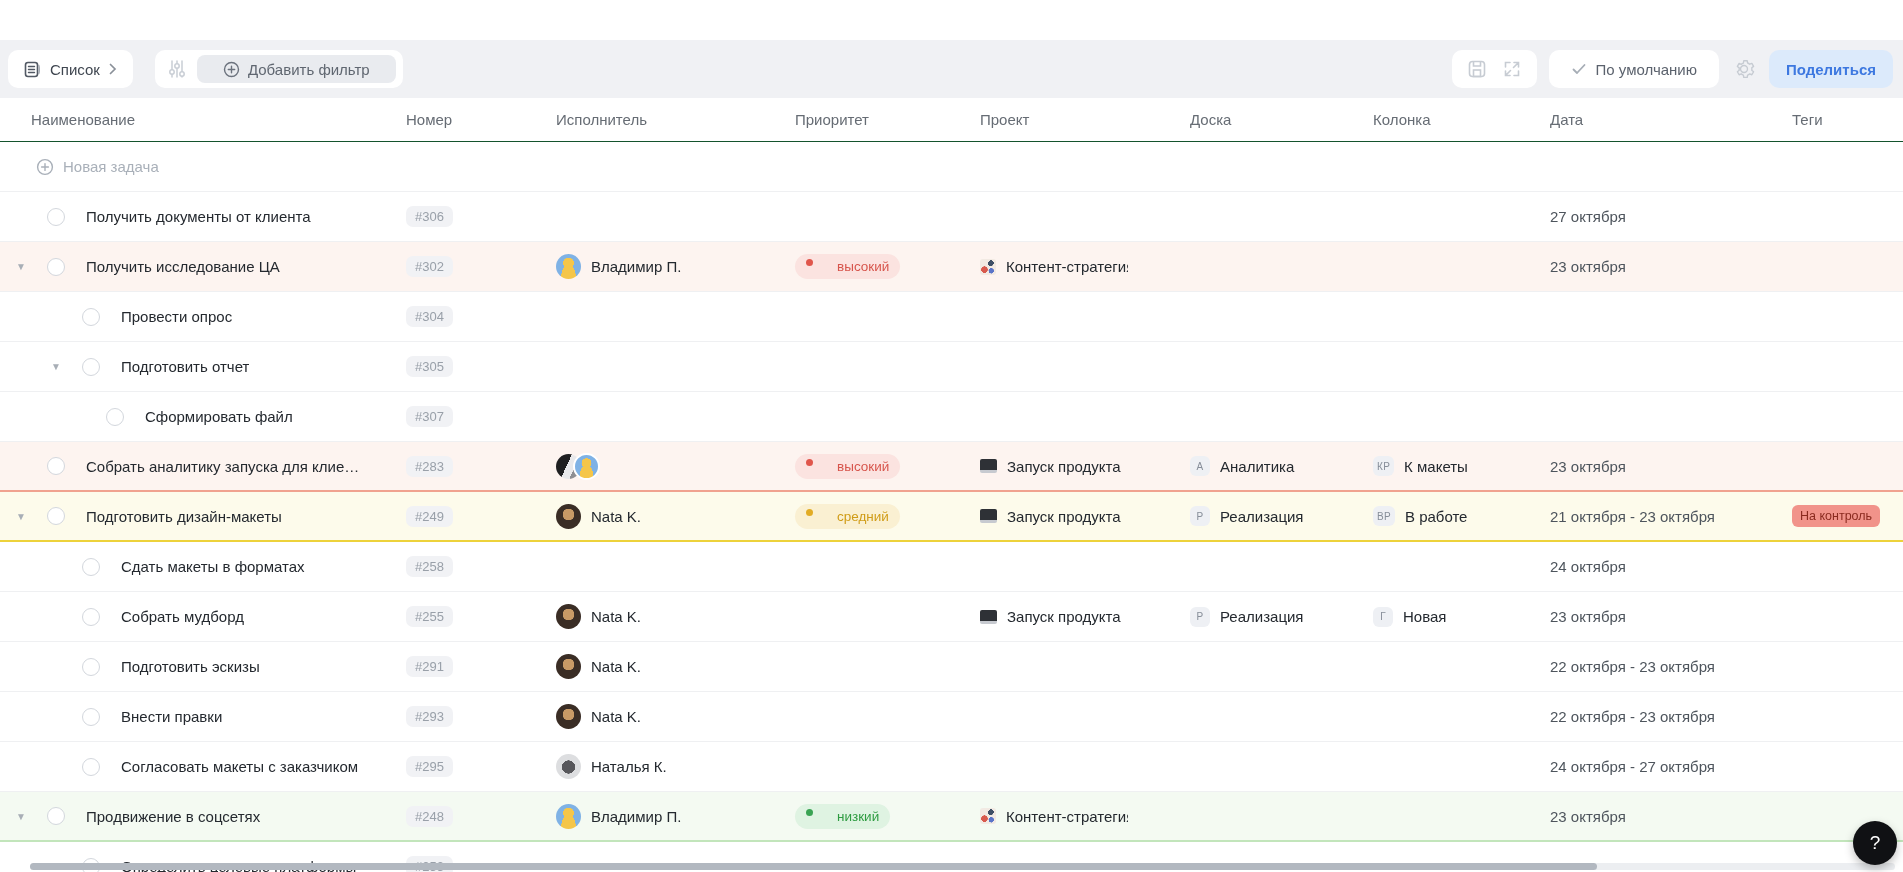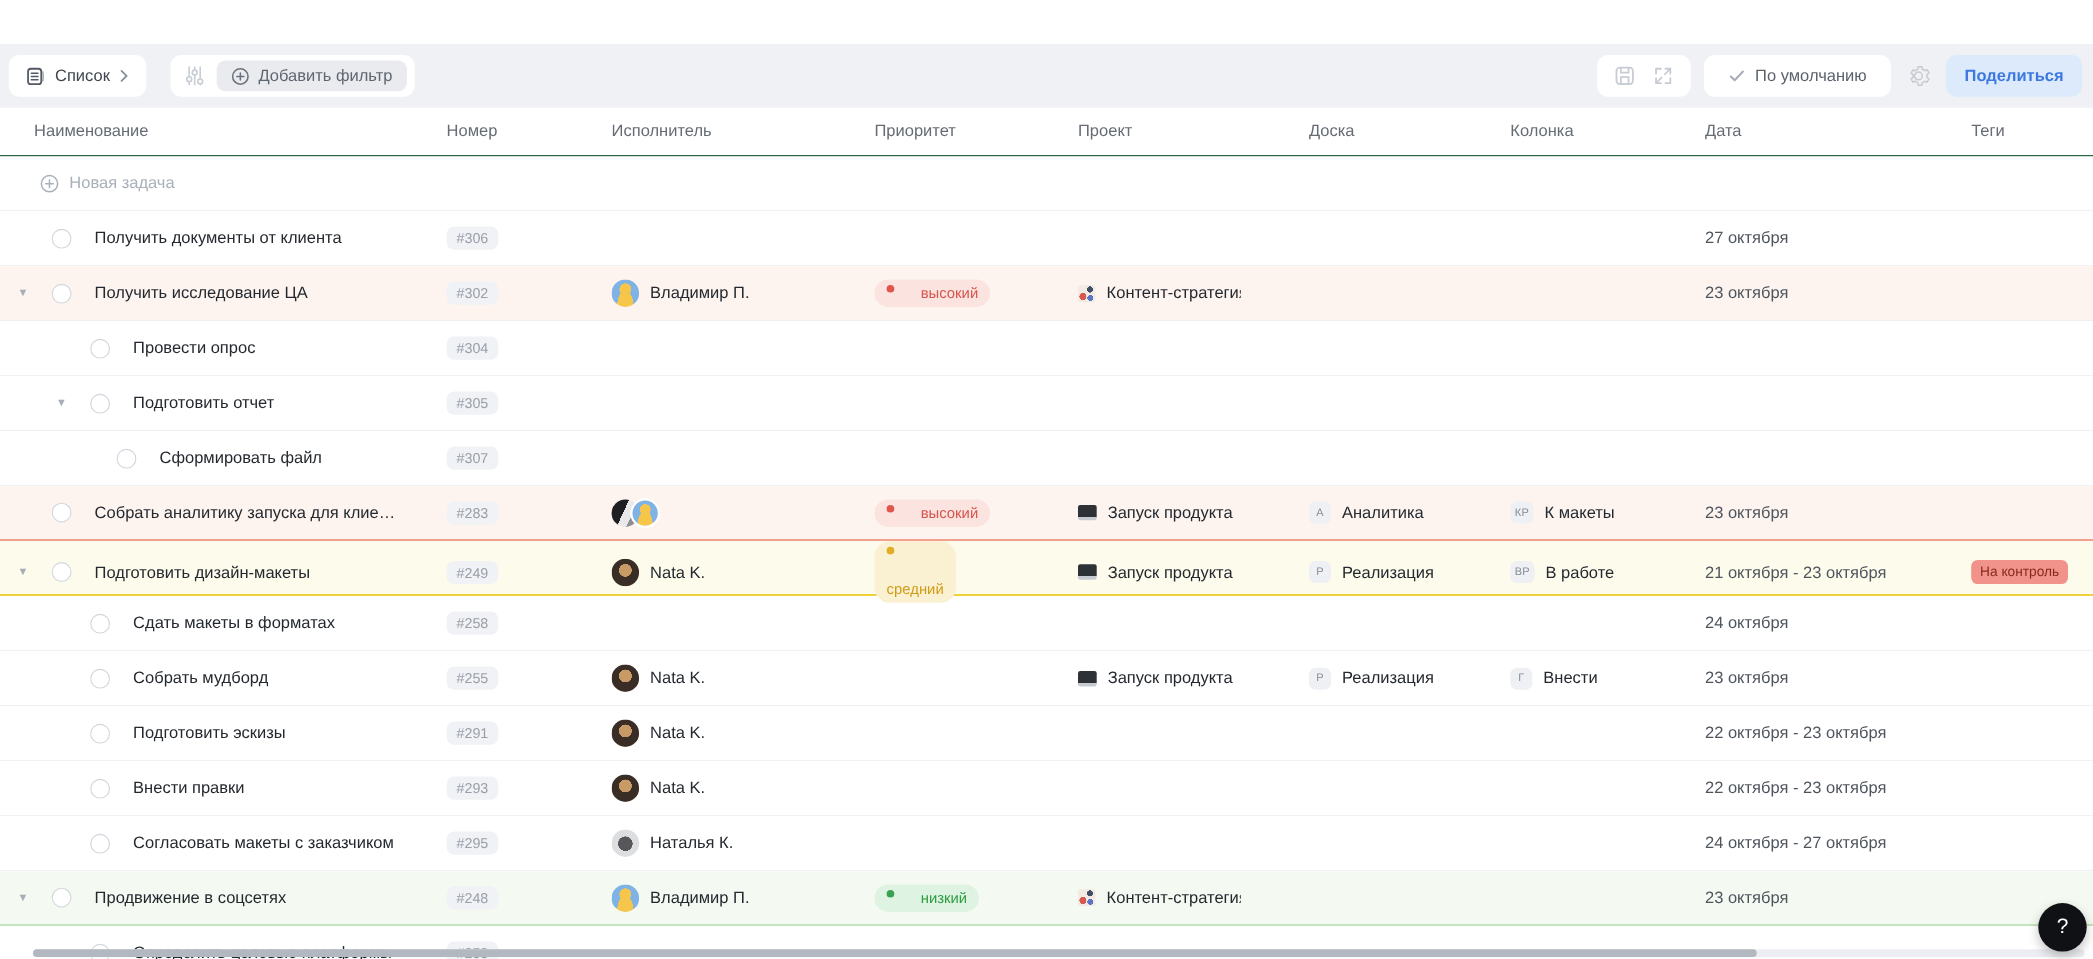--- a/index.html
+++ b/index.html
@@ -25,21 +25,21 @@
     display:flex; align-items:center; gap:9px; padding:0 16px;
     font-size:15px; color:#3F4650;
   }
   .chev{ color:#9AA0A9; display:flex; }
   .filter-group{
     background:#fff; border-radius:10px; height:38px; margin-left:22px;
     display:flex; align-items:center; gap:11px; padding:0 7px 0 13px;
   }
   .pill-filter{
     background:#E9EBEF; color:#5F6670; border-radius:8px; height:28px;
-    display:flex; align-items:center; gap:8px; padding:0 13px; font-size:15px;
+    display:flex; align-items:center; gap:8px; padding:0 26px; font-size:15px;
   }
   .icon-group{
     background:#fff; border-radius:10px; height:38px; margin-left:auto;
     display:flex; align-items:center; gap:15px; padding:0 15px;
   }
   .icon-btn{ background:none; padding:0; display:flex; align-items:center; }
   .preset-btn{ margin-left:12px; padding:0 22px; color:#5B626D; }
   .gear-btn{ margin:0 14px; }
   .share-btn{
     background:#DCEAFB; color:var(--accent); border-radius:10px; height:38px;
@@ -111,21 +111,21 @@
     background:linear-gradient(115deg,#1F1F21 0 44%,#E9E9EB 44% 68%,#8E8E92 68%);
   }
 
   .prio{
     display:inline-flex; gap:24px;
     border-radius:14px; padding:5px 11px; font-size:13.5px; white-space:nowrap;
   }
   .prio .dot{ width:7px; height:7px; border-radius:50%; }
   .prio--high{ background:#FBE3E0; color:#D7554C; }
   .prio--high .dot{ background:#E0564B; }
-  .prio--medium{ background:#FAF0D2; color:#D09C17;flex-direction:column; }
+  .prio--medium{ background:#FAF0D2; color:#D09C17; }
   .prio--medium .dot{ background:#E2AC25; }
   .prio--low{ background:#DFF3E2; color:#2E9C41; }
   .prio--low .dot{ background:#3AA353; }
 
   .cell-project{ gap:10px; font-size:15px; }
   .proj-icon{ flex:0 0 auto; display:inline-block; }
   .proj-icon.laptop{
     width:17px; height:14px; border-radius:2px;
     background:linear-gradient(#2E3136 0 76%, #C7CAD0 76% 100%);
   }
@@ -472,21 +472,21 @@
       <div class="cell cell-project">
         <span class="proj-icon laptop"></span>
         <span class="proj-name">Запуск продукта</span>
       </div>
       <div class="cell cell-bc">
         <span class="abbr">Р</span>
         <span>Реализация</span>
       </div>
       <div class="cell cell-bc">
         <span class="abbr">Г</span>
-        <span>Внести</span>
+        <span>Новая</span>
       </div>
       <div class="cell cell-date">23 октября</div>
       <div class="cell"></div>
     </div>
     <div class="grid row">
       <div class="cell cell-name">
         <span class="indent" style="width: 24px;"></span>
         <span class="toggle"></span>
         <span class="checkbox"></span>
         <span class="title">Подготовить эскизы</span>

